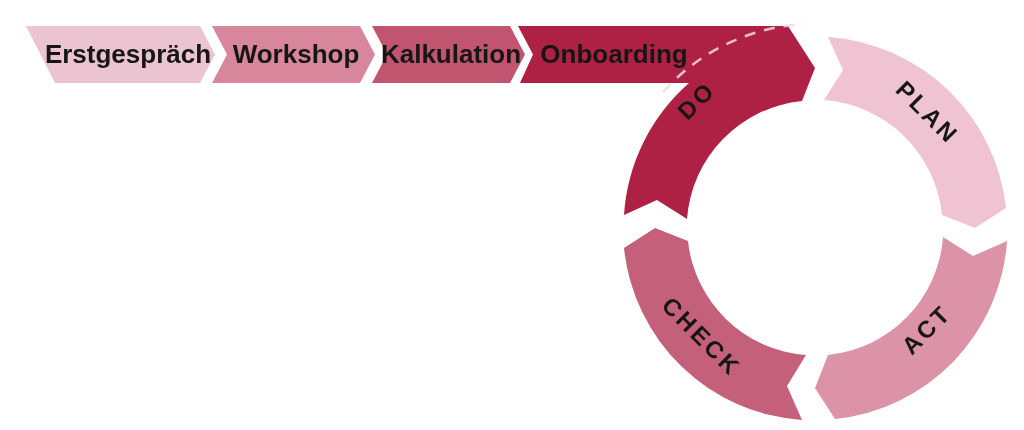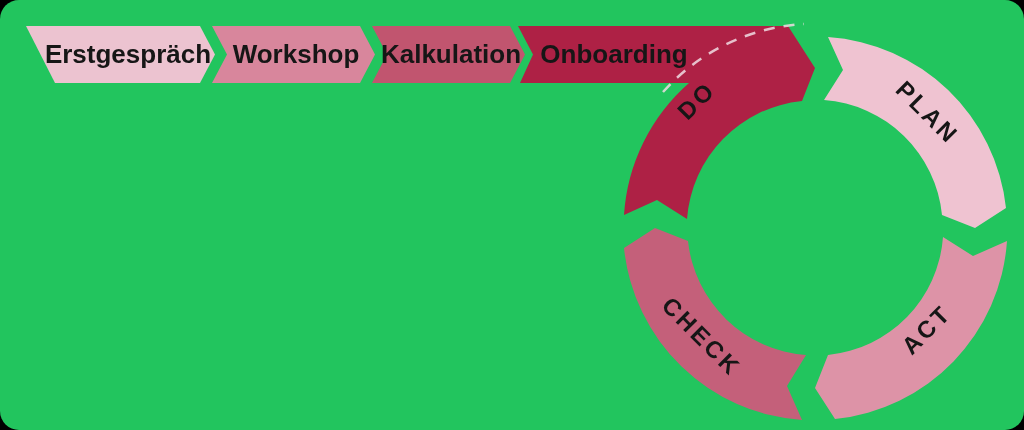--- a/index.html
+++ b/index.html
@@ -8,22 +8,21 @@
     background: #000000;
     width: 1024px;
     height: 430px;
     overflow: hidden;
     font-family: "Liberation Sans", "DejaVu Sans", sans-serif;
   }
   .stage {
     position: relative;
     width: 1024px;
     height: 430px;
-    background: #22c55e;
-    border-radius: 19px;
+    background: #ffffff;
   }
   svg { display: block; }
   .step-label {
     font-family: "Liberation Sans", "DejaVu Sans", sans-serif;
     font-weight: bold;
     font-size: 26px;
   }
   .ring-label {
     font-family: "Liberation Sans", "DejaVu Sans", sans-serif;
     font-weight: bold;

